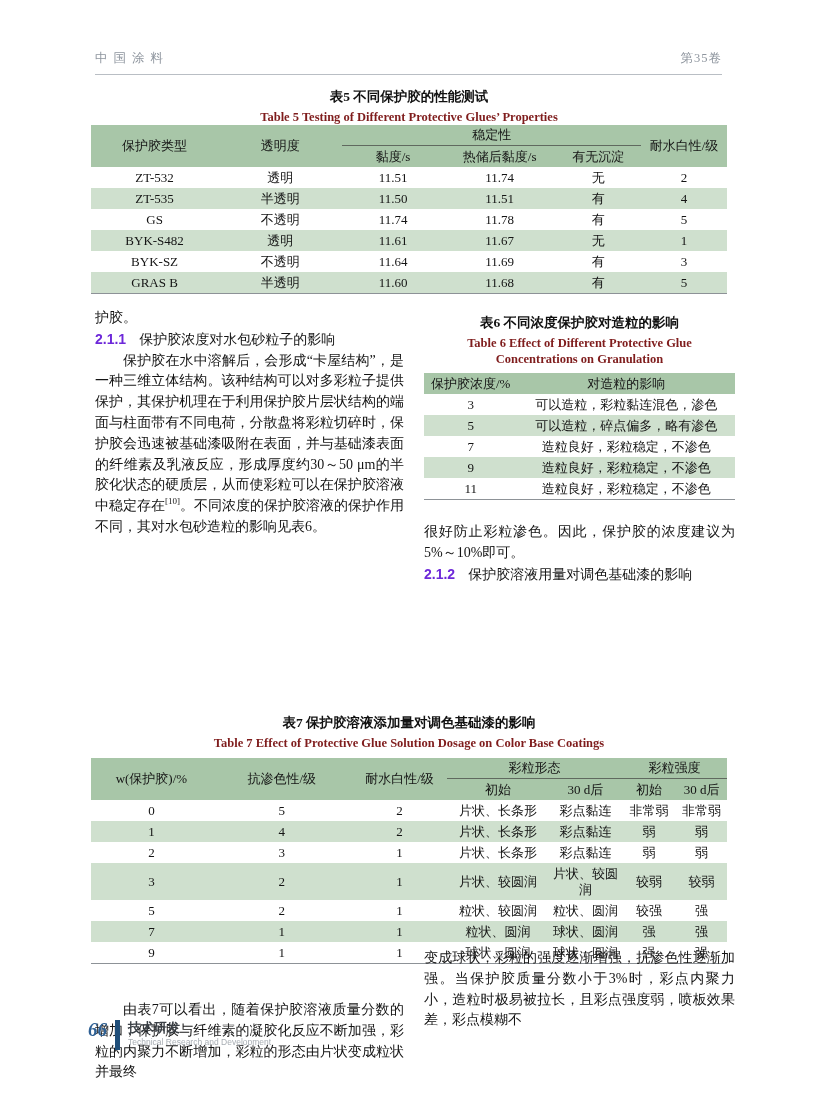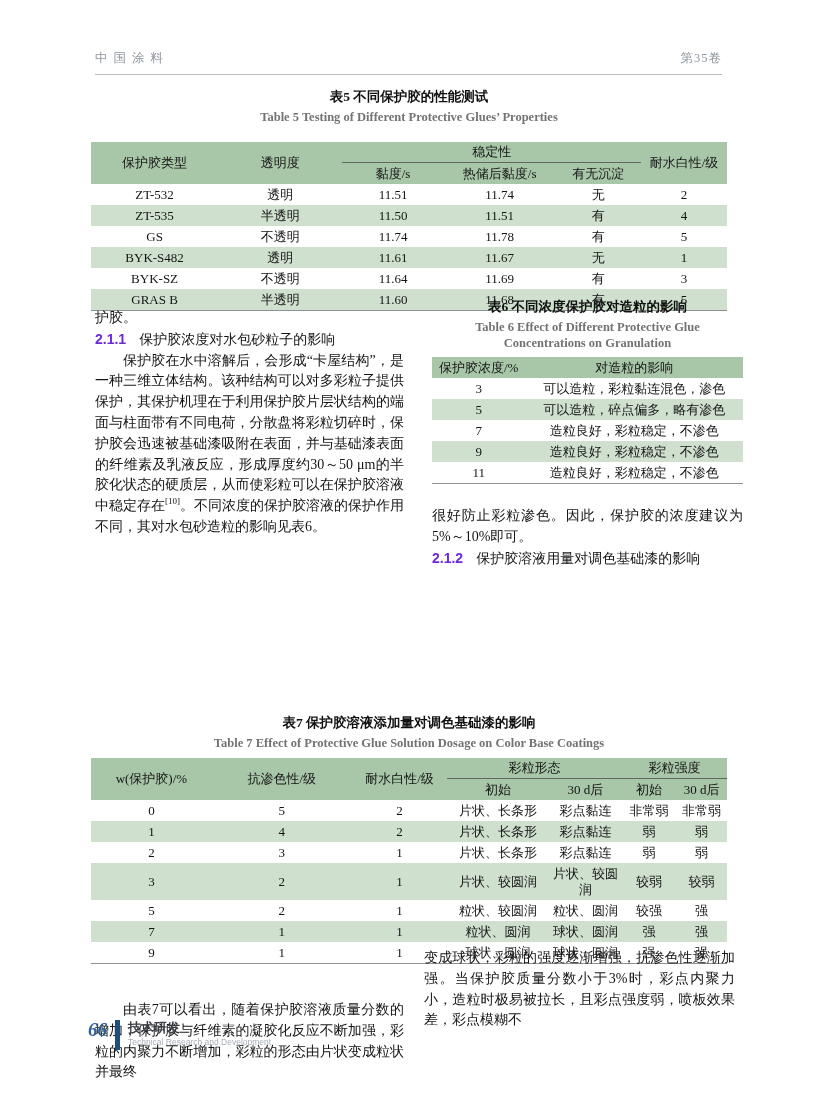--- a/index.html
+++ b/index.html
@@ -15,21 +15,21 @@
     display:flex; justify-content:space-between; align-items:flex-end;
     color:#8e959e; font-size:12.5px; padding-bottom:7px;
     border-bottom:1.5px solid #b9bec4;
   }
   .running-head .jt { letter-spacing:6px; }
   .running-head .vol { letter-spacing:1px; }
 
   
   .tbl-block { position:absolute; }
   .tbl-title-zh { text-align:center; font-weight:bold; font-size:13.5px; color:#111; }
-  .tbl-title-en { text-align:center; font-weight:bold; font-size:12.5px; color:#737373; margin-top:4px; }
+  .tbl-title-en { text-align:center; font-weight:bold; font-size:12.5px; color:#7f1d1d; margin-top:4px; }
   table { border-collapse:collapse; width:100%; font-size:13px; line-height:16px; table-layout:fixed; }
   th, td { text-align:center; font-weight:normal; padding:2.5px 2px; }
   thead th { background:#a8c6a8; }
   thead th.grp { border-bottom:1px solid #60695f; padding:2px; }
   tbody tr:nth-child(even) td { background:#cfe0ce; }
   table.edge { border-bottom:1.5px solid #8d9297; }
 
   
   .colL { position:absolute; left:95px;  width:309px; }
   .colR { position:absolute; left:424px; width:311px; }
@@ -58,21 +58,21 @@
 <div class="page">
 
   <div class="running-head">
     <span class="jt">中国涂料</span>
     <span class="vol">第35卷</span>
   </div>
 
   <div class="tbl-block" style="left:91px; top:88px; width:636px;">
     <div class="tbl-title-zh">表5  不同保护胶的性能测试</div>
     <div class="tbl-title-en">Table 5  Testing of Different Protective Glues’ Properties</div>
-    <table class="edge" style="margin-top:17px;">
+    <table class="edge" style="margin-top:0;">
       <colgroup>
         <col style="width:20%">
           <col style="width:19.5%">
           <col style="width:16%">
         <col style="width:17.5%">
           <col style="width:13.5%">
           <col style="width:13.5%">
       </colgroup>
       <thead>
         <tr>
@@ -141,21 +141,21 @@
   </div>
 
   <div class="colL" style="top:308px;">
     <p>护胶。</p>
     <div class="sec-head">
       <span class="sec-num">2.1.1</span><span>保护胶浓度对水包砂粒子的影响</span>
     </div>
     <p class="ind"><span>保护胶在水中溶解后，会形成“卡屋结构”，是一种三维立体结构。该种结构可以对多彩粒子提供保护，其保护机理在于利用保护胶片层状结构的端面与柱面带有不同电荷，分散盘将彩粒切碎时，保护胶会迅速被基础漆吸附在表面，并与基础漆表面的纤维素及乳液反应，形成厚度约30～50 μm的半胶化状态的硬质层，从而使彩粒可以在保护胶溶液中稳定存在</span><sup>[10]</sup><span>。不同浓度的保护胶溶液的保护作用不同，其对水包砂造粒的影响见表6。</span></p>
   </div>
 
-  <div class="colR" style="top:298px;margin-left:8px;">
+  <div class="colR" style="top:314px;">
     <div class="t6-titles">
       <div class="tbl-title-zh">表6  不同浓度保护胶对造粒的影响</div>
       <div class="tbl-title-en">Table 6  Effect of Different Protective Glue</div>
       <div class="tbl-title-en" style="margin-top:1px;">Concentrations on Granulation</div>
     </div>
     <table class="edge">
       <colgroup>
           <col style="width:30%">
           <col style="width:70%">
         </colgroup>

